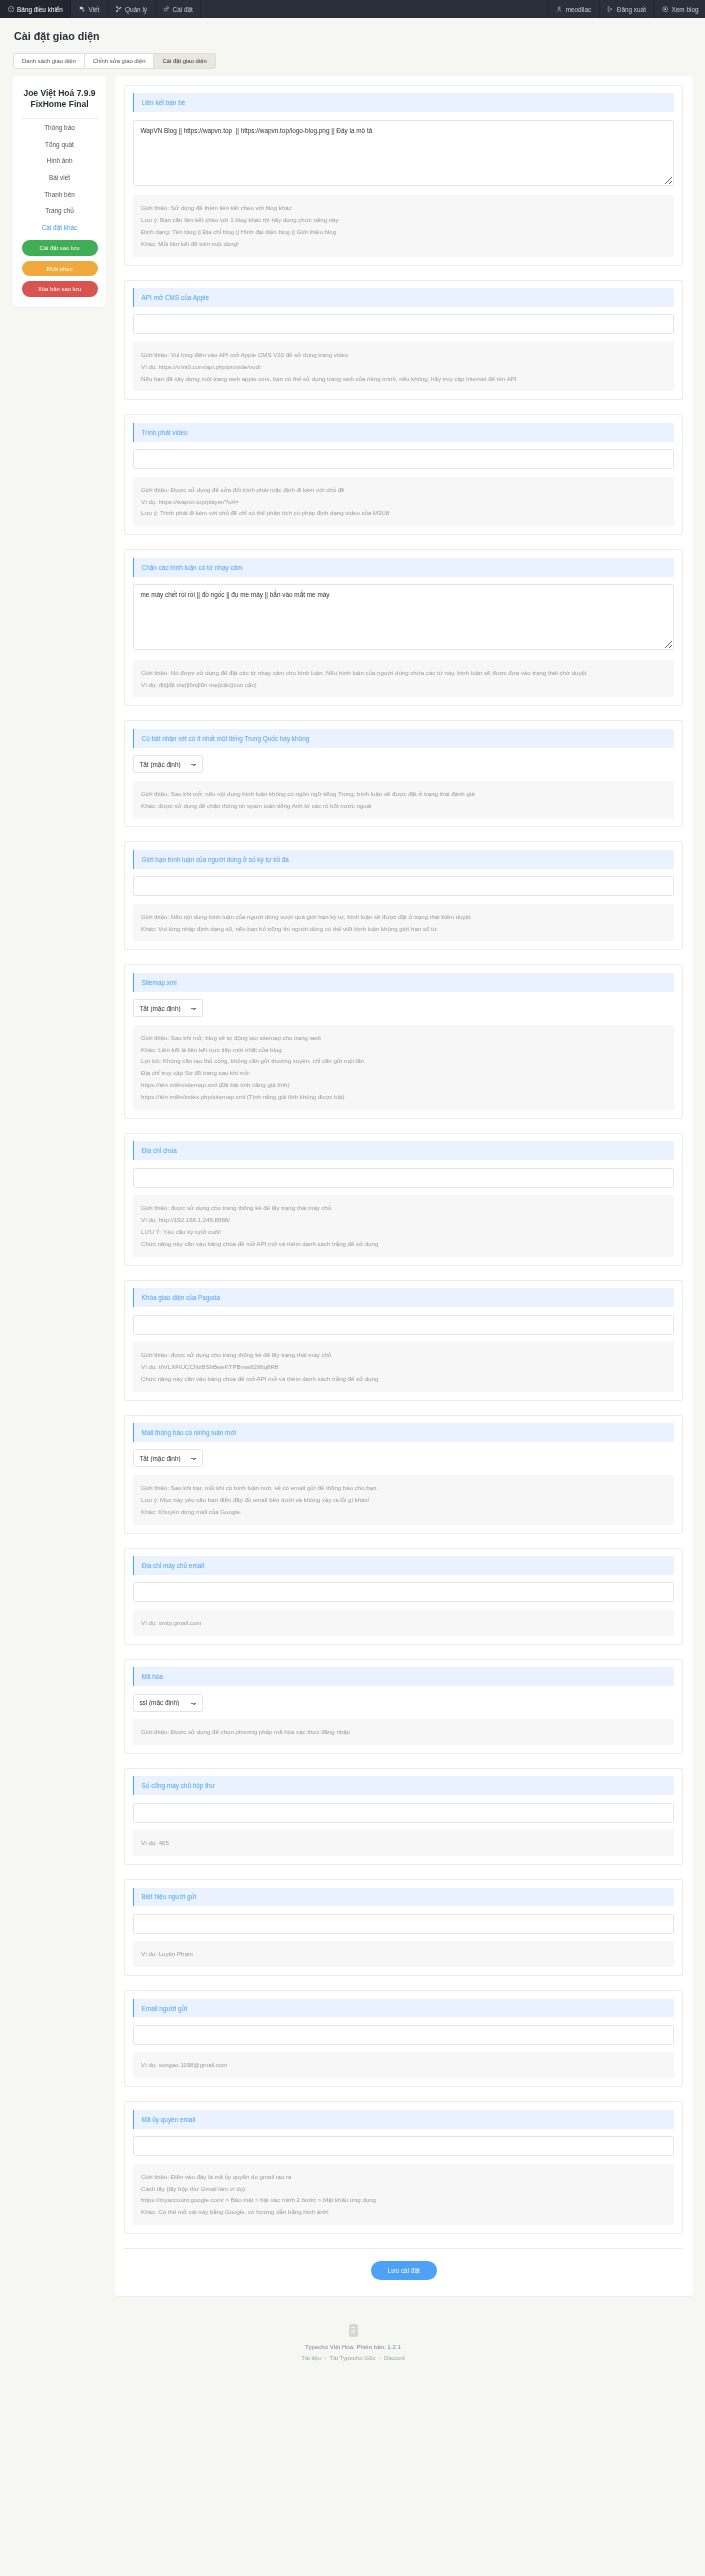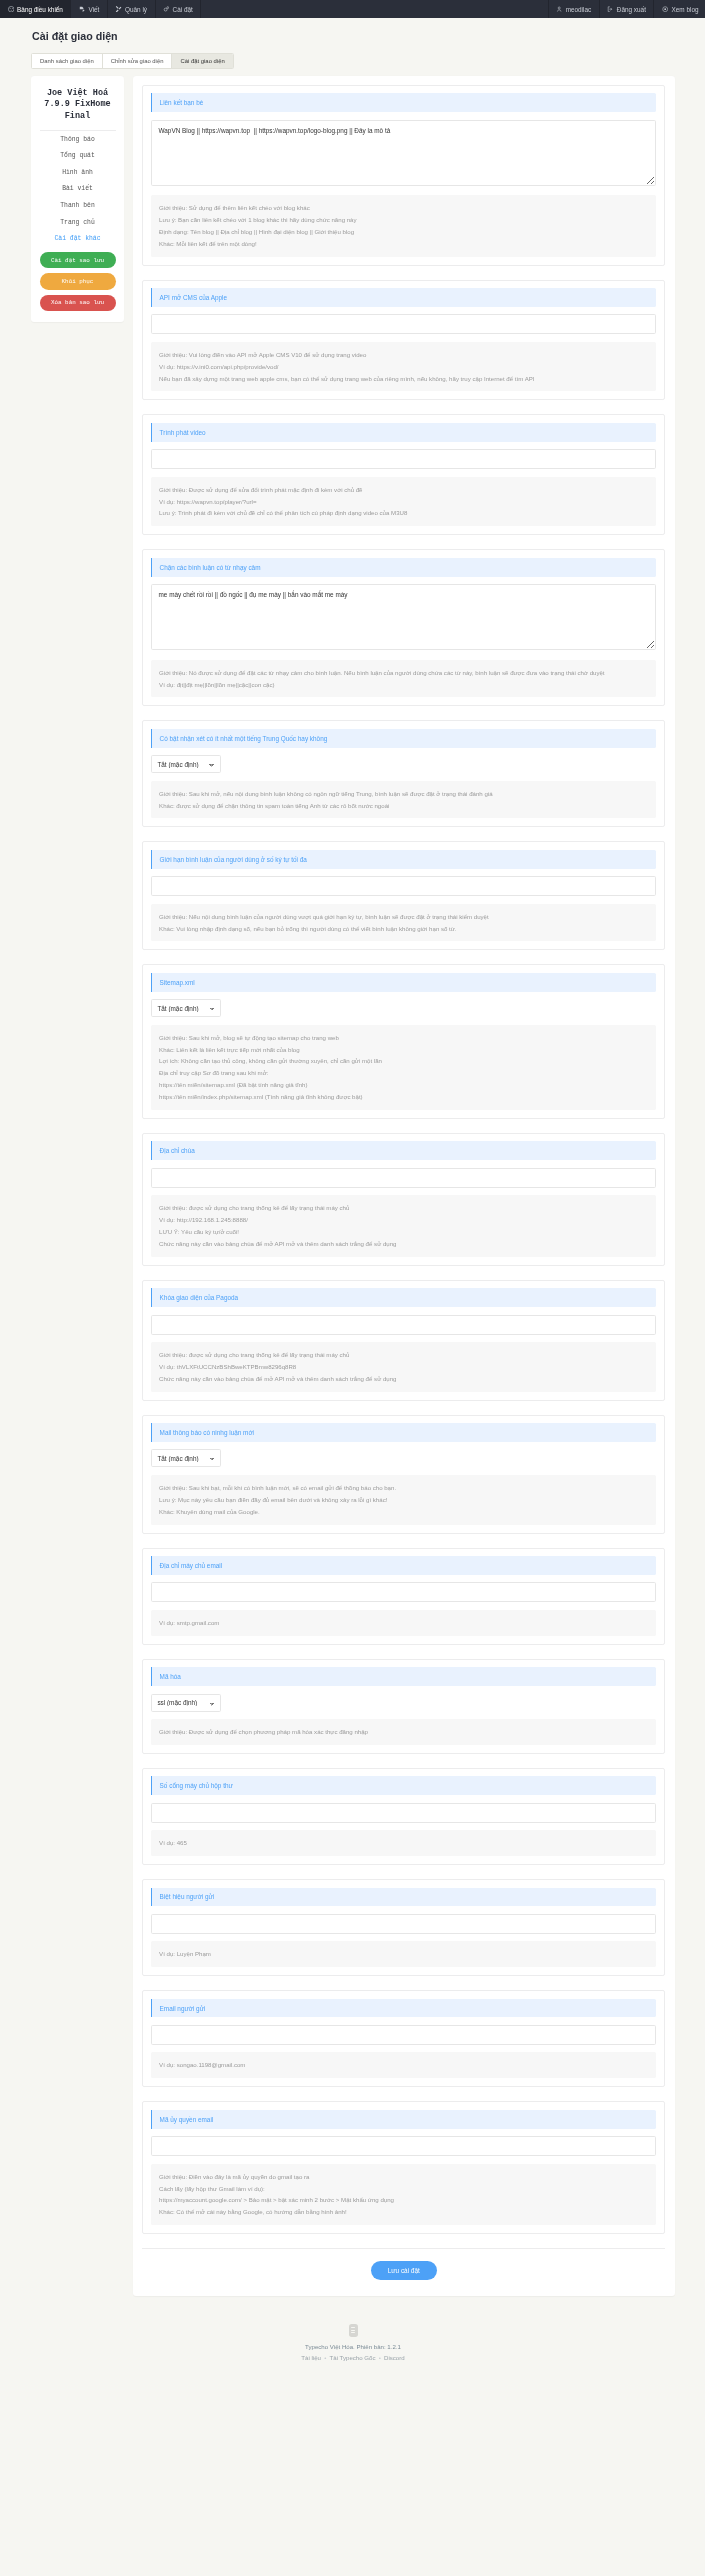--- a/index.html
+++ b/index.html
@@ -30,21 +30,21 @@
     color: #c8ccd4;
     border-right: 0.5px solid #22252e;
     white-space: nowrap;
     cursor: pointer;
   }
   .nav-right .nav-item { border-right: none; border-left: 0.5px solid #22252e; }
   .nav-item.active { background: #22252e; color: #fff; }
   .nav-ico { width: 6.4px; height: 6.4px; display:inline-block; flex:0 0 auto; fill:#c8ccd4; }
 
   
-  .page-wrap { padding: 0 31px; }
+  .page-wrap { padding: 0 13px; }
   .page-title {
     font-size: 10.7px;
     color: #2b2f3a;
     font-weight: bold;
     margin: 11.7px 0 0 0;
     padding-left: 1.1px;
   }
   .tabs {
     display: flex;
     margin: 11.7px 0 7.5px 0;
@@ -67,21 +67,20 @@
   .tab.active { background: #e8e8e1; color: #333; }
 
   
   .cols { display: flex; gap: 8.5px; align-items: flex-start; padding-bottom: 10.7px; }
   .sidebar {
     flex: 0 0 93px;
     background: #fff;
     border-radius: 3.2px;
     padding: 9.6px 8.5px 10.7px 8.5px;
     box-shadow: 0 0.5px 1.1px rgba(0,0,0,.04);
-    font-family: Liberation Mono, monospace;
   }
   .theme-name {
     text-align: center;
     font-size: 8.5px;
     line-height: 1.35;
     color: #2b2f3a;
     font-weight: bold;
     padding: 2.1px 1.1px 7.5px 1.1px;
     border-bottom: 0.5px solid #ececed;
   }

